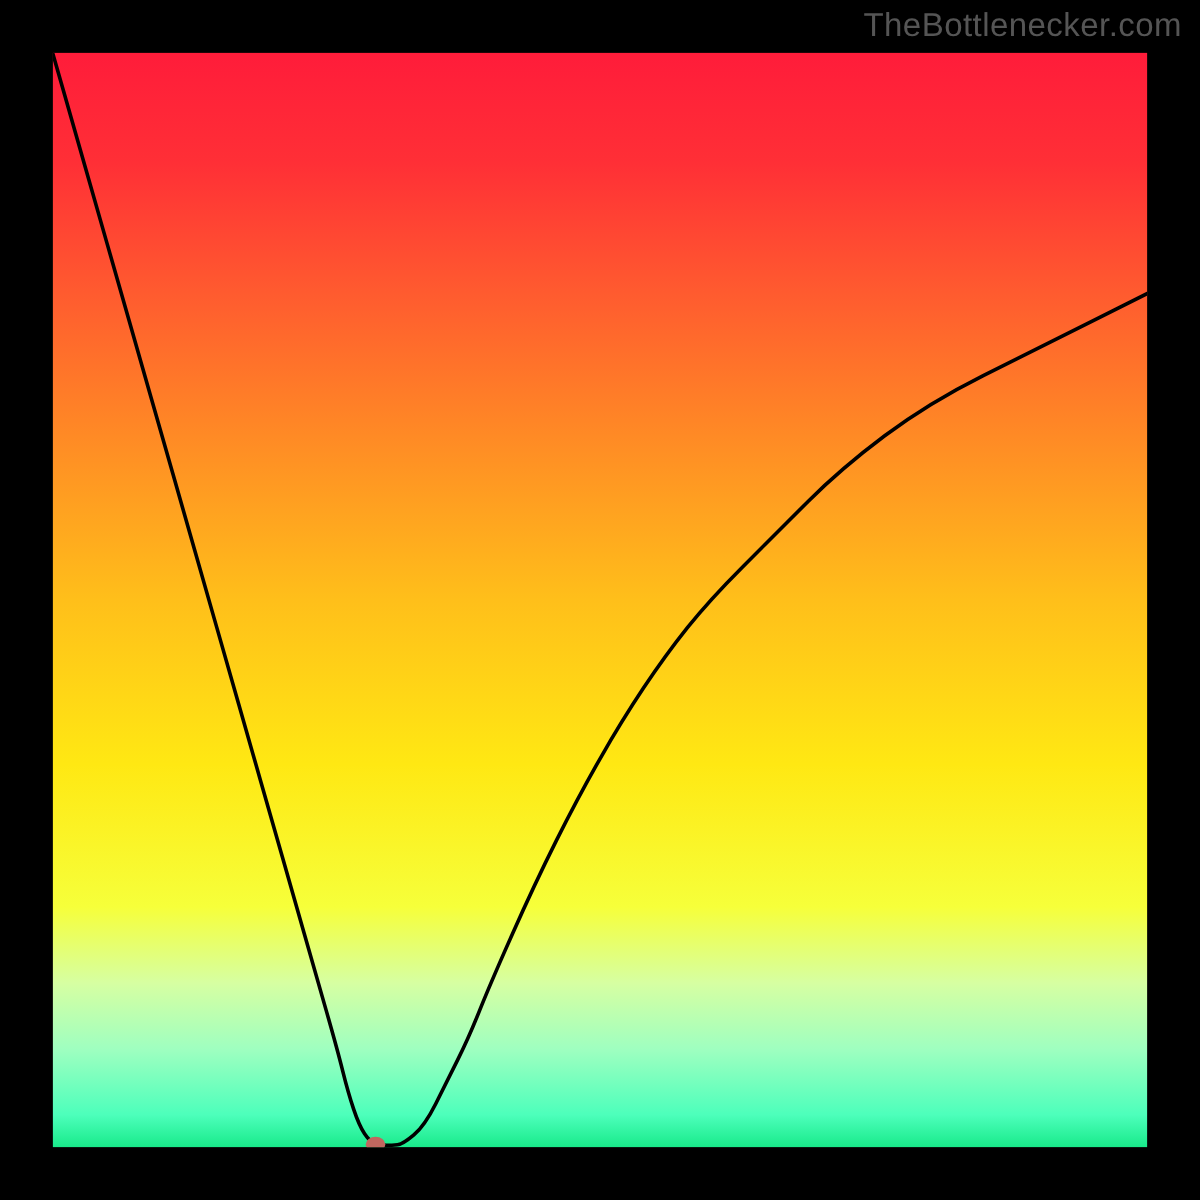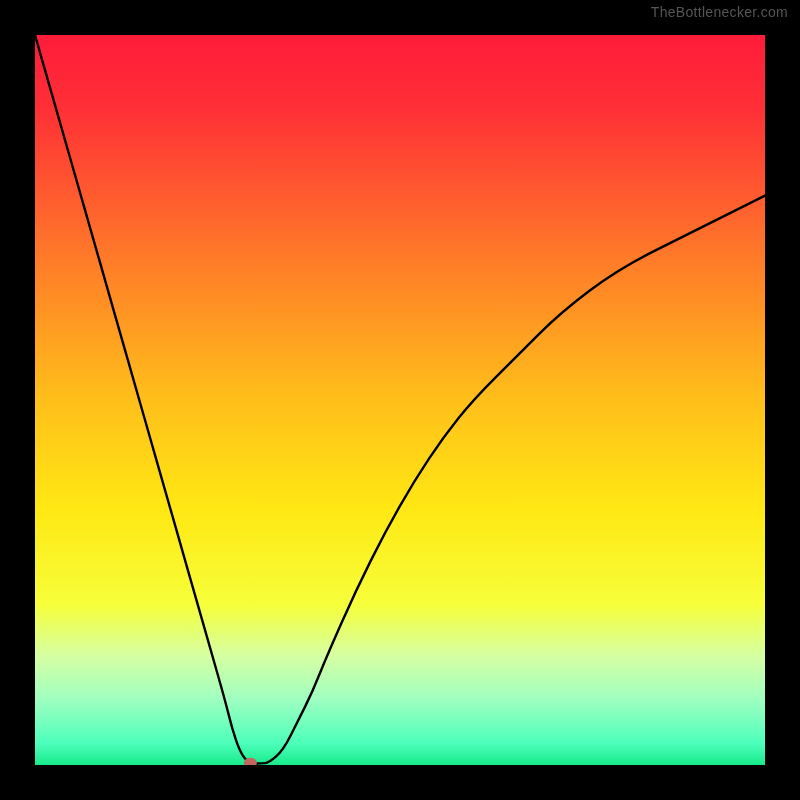--- a/index.html
+++ b/index.html
@@ -28,21 +28,21 @@
   .plot-area svg {
     display: block;
     width: 100%;
     height: 100%;
   }
   .watermark {
     position: absolute;
     top: 4px;
     right: 12px;
     color: #555555;
-    font-size: 14px;
+    font-size: 22px;
     font-weight: 500;
     letter-spacing: 0.3px;
     pointer-events: none;
   }
 </style>
 </head>
 <body>
 
 <div class="outer">
 

